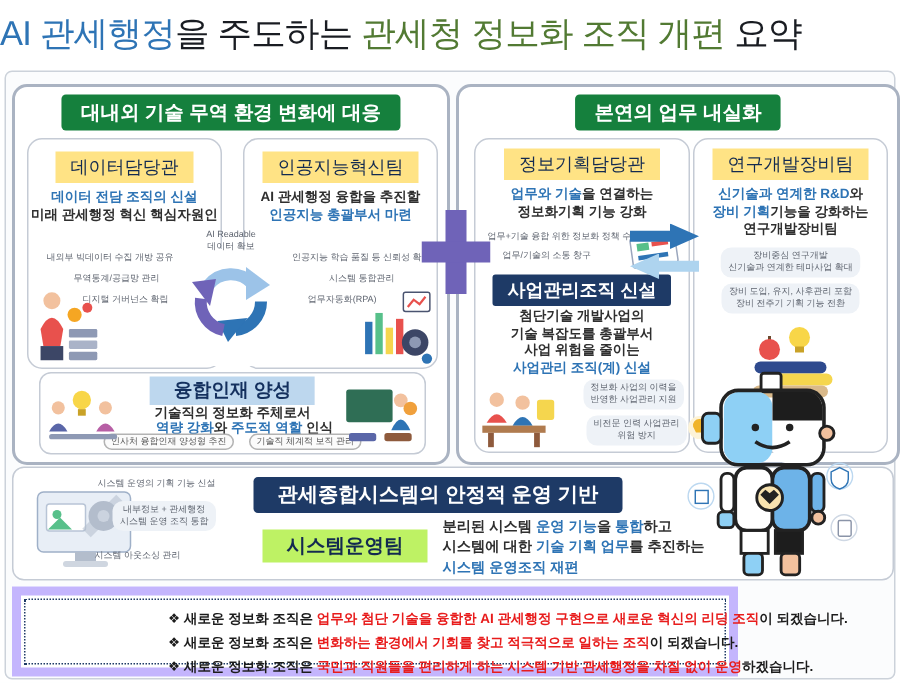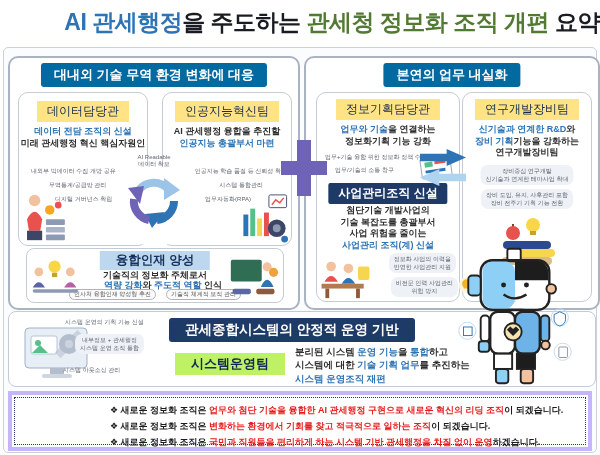--- a/index.html
+++ b/index.html
@@ -1,43 +1,43 @@
 <!DOCTYPE html>
 <html><head>
 <meta charset="utf-8">
 <style>
   html,body{margin:0;padding:0;background:#fff;}
   .stage{position:relative;width:600px;height:455px;background:#ffffff;overflow:hidden;
          font-family:"Liberation Sans","DejaVu Sans",sans-serif;}
   .abs{position:absolute;}
   .frame{position:absolute;left:3px;top:47px;width:592px;height:404px;border:1px solid #ccd2da;border-radius:5px;background:#fbfcfd;}
-  .title{position:absolute;left:0;top:7px;width:100%;text-align:right;font-size:23px;font-weight:700;letter-spacing:-0.5px;white-space:nowrap;}
+  .title{position:absolute;left:0;top:7px;width:100%;text-align:left;font-size:23px;font-weight:400;letter-spacing:-0.5px;white-space:nowrap;}
   .t-blue{color:#2e74b5;} .t-dark{color:#191c22;} .t-green{color:#527a33;}
   .panel{position:absolute;background:#ffffff;border:2px solid #aab3c2;border-radius:10px;}
-  .navyhdr{position:absolute;left:50%;transform:translateX(-50%);top:5px;background:#0369a1;color:#fff;
+  .navyhdr{position:absolute;left:50%;transform:translateX(-50%);top:5px;background:#15803d;color:#fff;
            font-weight:800;font-size:13px;padding:3px 13px;border-radius:3px;white-space:nowrap;}
   .card{position:absolute;background:#fff;border:1.5px solid #c5cbd5;border-radius:10px;}
   .ytitle{width:fit-content;margin:8px auto 4px;background:#ffe385;color:#132a50;font-weight:400;font-size:12px;
           padding:2px 10px;white-space:nowrap;}
   .desc{text-align:center;font-size:9px;font-weight:700;color:#2f2f2f;line-height:1.3;white-space:nowrap;}
   .blue{color:#2e74b5;} .red{color:#e81c1c;}
   .tiny{position:absolute;font-size:6px;color:#5f6570;white-space:nowrap;}
   .pillgray{font-size:6px;color:#555;border:1px solid #b3b3b3;border-radius:6px;padding:0 4px;background:#fbfbfb;white-space:nowrap;}
   .bubble{position:absolute;font-size:6px;color:#5f6570;background:#eef2f7;border-radius:7px;padding:2px 5px;
           text-align:center;line-height:1.35;white-space:nowrap;}
   .bubble span{display:block;}
   .subnavy{position:absolute;left:50%;transform:translateX(-50%);background:#1e3a66;color:#fff;font-weight:800;
            font-size:12px;padding:2px 10px;border-radius:2px;white-space:nowrap;}
   .talent{position:absolute;left:16px;top:190px;width:253px;height:53px;border:1.5px solid #c5cbd5;border-radius:8px;background:#fff;}
   .bluepill{position:absolute;left:50%;transform:translateX(-50%);top:2px;background:#bdd7ee;color:#14305e;
             font-weight:800;font-size:12.5px;padding:1px 16px;white-space:nowrap;}
   .arrow{position:absolute;width:46px;height:17px;}
   .ar-right{background:#2e74b5;clip-path:polygon(0 28%,58% 28%,58% 0,100% 50%,58% 100%,58% 72%,0 72%);}
   .ar-left{background:#aed4ef;clip-path:polygon(100% 28%,42% 28%,42% 0,0 50%,42% 100%,42% 72%,100% 72%);}
-  .summary{position:absolute;left:8px;top:391px;width:584px;height:60px;border:4px solid #c4b5fd;background:#fff;box-sizing:border-box;}
+  .summary{position:absolute;left:8px;top:391px;width:484px;height:60px;border:6px solid #c4b5fd;background:#fff;box-sizing:border-box;}
   .summary-in{position:absolute;left:2px;top:2px;right:2px;bottom:2px;border:1px dotted #1e3a66;padding:5px 0 0 95px;box-sizing:border-box;}
   .sline{font-size:9px;font-weight:800;color:#1c1c1c;line-height:1.75;white-space:nowrap;}
   .bstrip{position:absolute;left:8px;top:311px;width:588px;height:76px;background:#fff;border:1.5px solid #c5cbd5;border-radius:8px;box-sizing:border-box;}
   .bhdr{position:absolute;left:160px;top:6px;background:#1e3a66;color:#fff;font-weight:700;font-size:13.5px;
         padding:3px 16px;border-radius:3px;white-space:nowrap;}
   .bteam{position:absolute;left:166px;top:41px;background:#bef264;color:#132a50;font-weight:800;font-size:13px;
          padding:2px 16px;white-space:nowrap;}
   .bdesc{position:absolute;left:286px;top:33px;font-size:9.5px;font-weight:700;color:#2f2f2f;line-height:1.4;white-space:nowrap;}
   svg{display:block;}
 </style>

